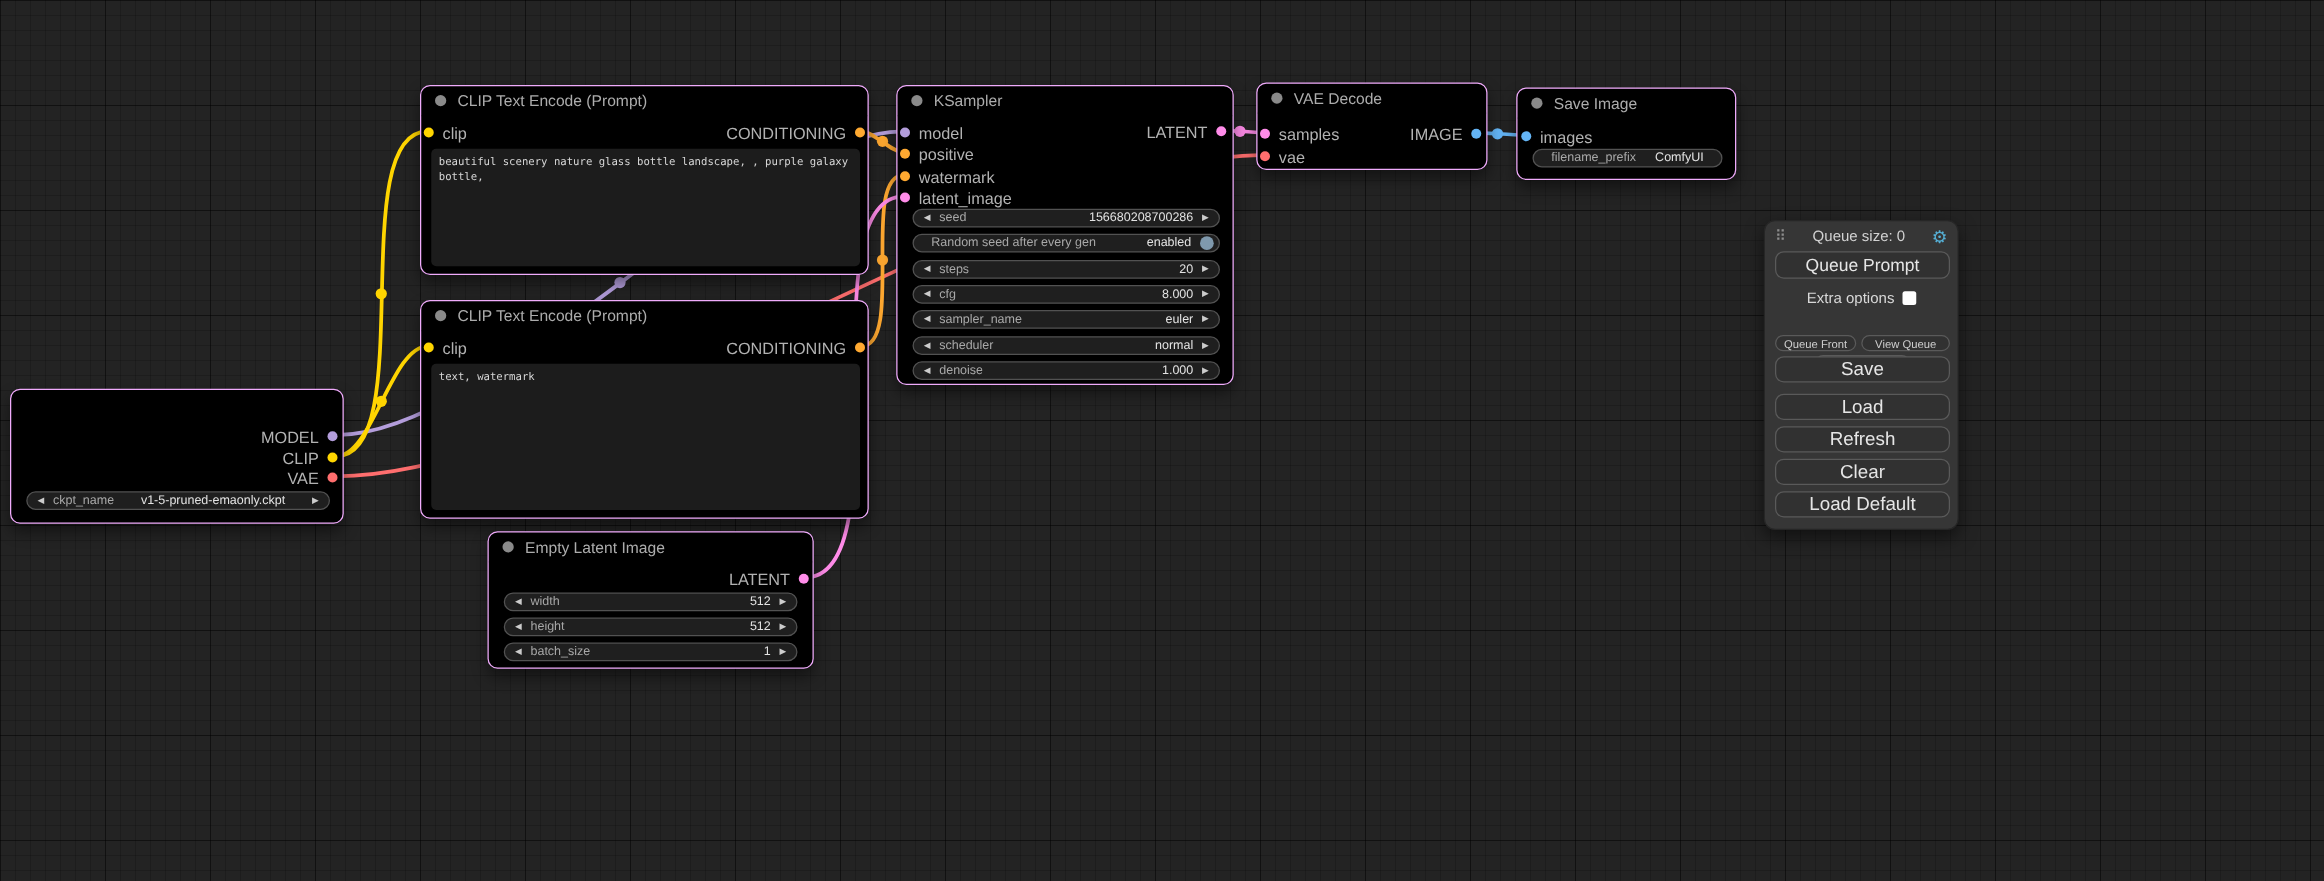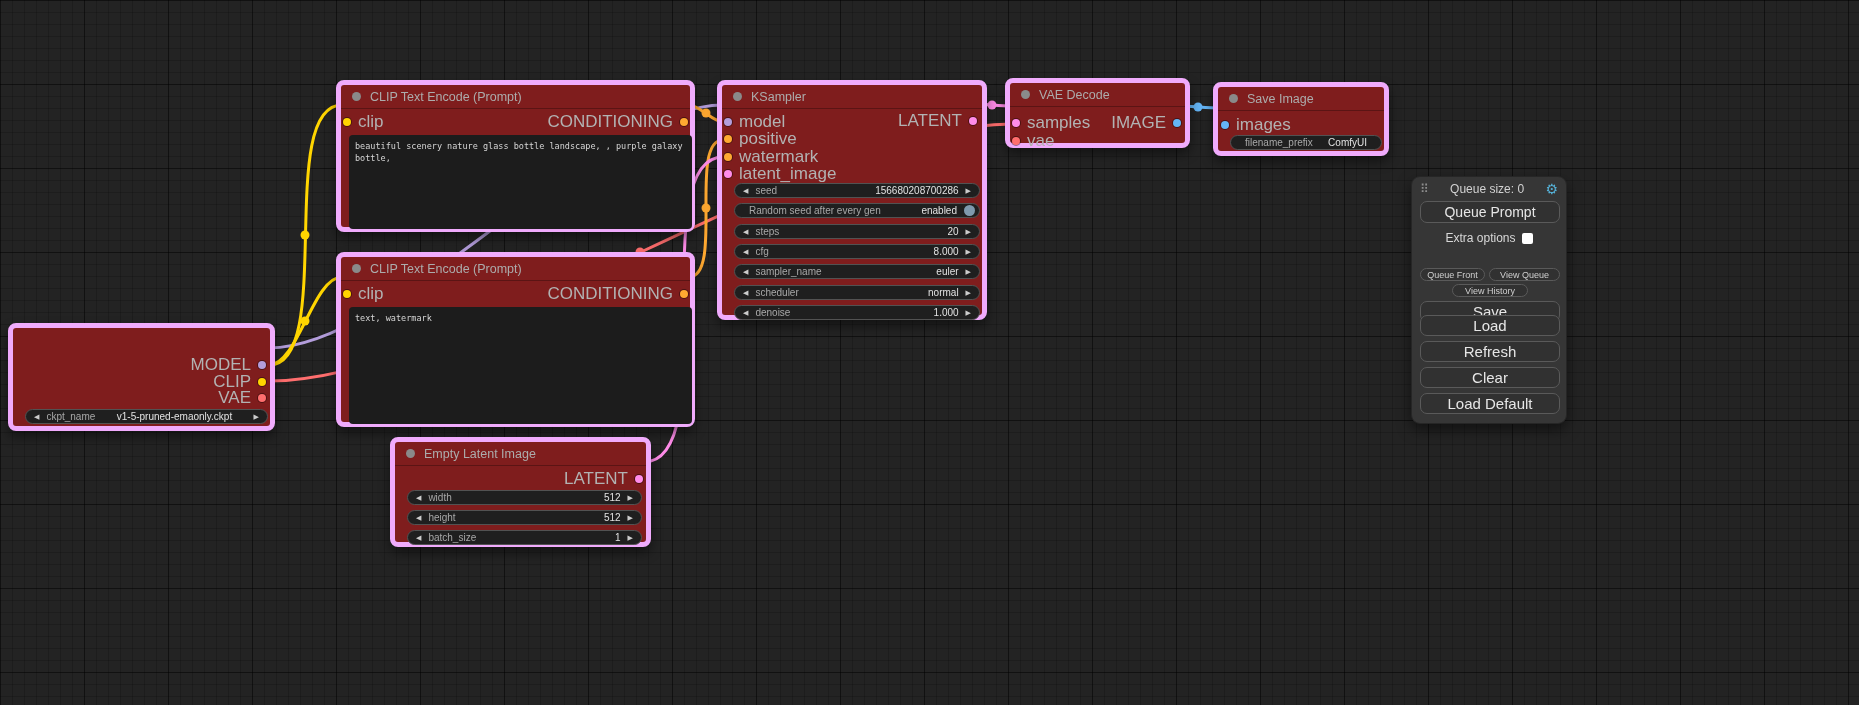--- a/index.html
+++ b/index.html
@@ -13,35 +13,34 @@
       linear-gradient(rgba(0,0,0,0.18) 1px, transparent 1px),
       linear-gradient(90deg, rgba(0,0,0,0.18) 1px, transparent 1px);
     background-size:84px 84px, 84px 84px, 12px 12px, 12px 12px;
     position:relative;
   }
   #wires { position:absolute; left:0; top:0; z-index:1; }
   .wire { fill:none; stroke-width:3; }
 
   .node {
     position:absolute; z-index:2;
-    background:#7f1d1d;
-    border:5px solid #f0abfc;
+    background:#000000;
+    border:1px solid #f0abfc;
     border-radius:8px;
     box-shadow:0 6px 12px rgba(0,0,0,0.45);
     color:#b5b5b5;
-    margin-top:12px;
   }
   .node-title {
     height:24px; display:flex; align-items:center; gap:9px;
     padding:0 11px; font-size:12.5px; color:#acacac;
     border-bottom:1px solid rgba(0,0,0,0.28);
   }
   .title-dot { width:9px; height:9px; border-radius:50%; background:#8a8a8a; flex:0 0 auto; }
 
-  .slot { position:absolute; height:16px; display:flex; align-items:center; gap:7px; font-size:17px; color:#b2b2b2; }
+  .slot { position:absolute; height:16px; display:flex; align-items:center; gap:7px; font-size:13px; color:#b2b2b2; }
   .slot.out { flex-direction:row-reverse; }
   .dot { width:8px; height:8px; border-radius:50%; box-shadow:0 0 0 1px rgba(0,0,0,0.4); flex:0 0 auto; }
 
   .widget {
     position:absolute; height:15px;
     background:#1f1f1f; border:1px solid #525252; border-radius:8px;
     display:flex; align-items:center; gap:7px;
     font-size:10px; color:#a8a8a8; padding:0 8px;
     white-space:nowrap;
   }
@@ -294,18 +293,18 @@
     <span class="gear">⚙</span>
   </div>
   <div class="btn" id="btn-queue-prompt">Queue Prompt</div>
   <div class="extra-row">
     <span>Extra options</span>
     <span class="checkbox"></span>
   </div>
   <div class="btn small" style="left:8px; top:71px; width:65px;">Queue Front</div>
   <div class="btn small" style="left:77px; top:71px; width:71px;">View Queue</div>
   <div class="btn small" style="left:40px; top:87px; width:76px;">View History</div>
-  <div class="btn big" style="top:124px;">Save</div>
+  <div class="btn big" style="top:108px;">Save</div>
   <div class="btn big" style="top:138px;">Load</div>
   <div class="btn big" style="top:164px;">Refresh</div>
   <div class="btn big" style="top:190px;">Clear</div>
   <div class="btn big" style="top:216px;">Load Default</div>
 </div>
 
 </body></html>

